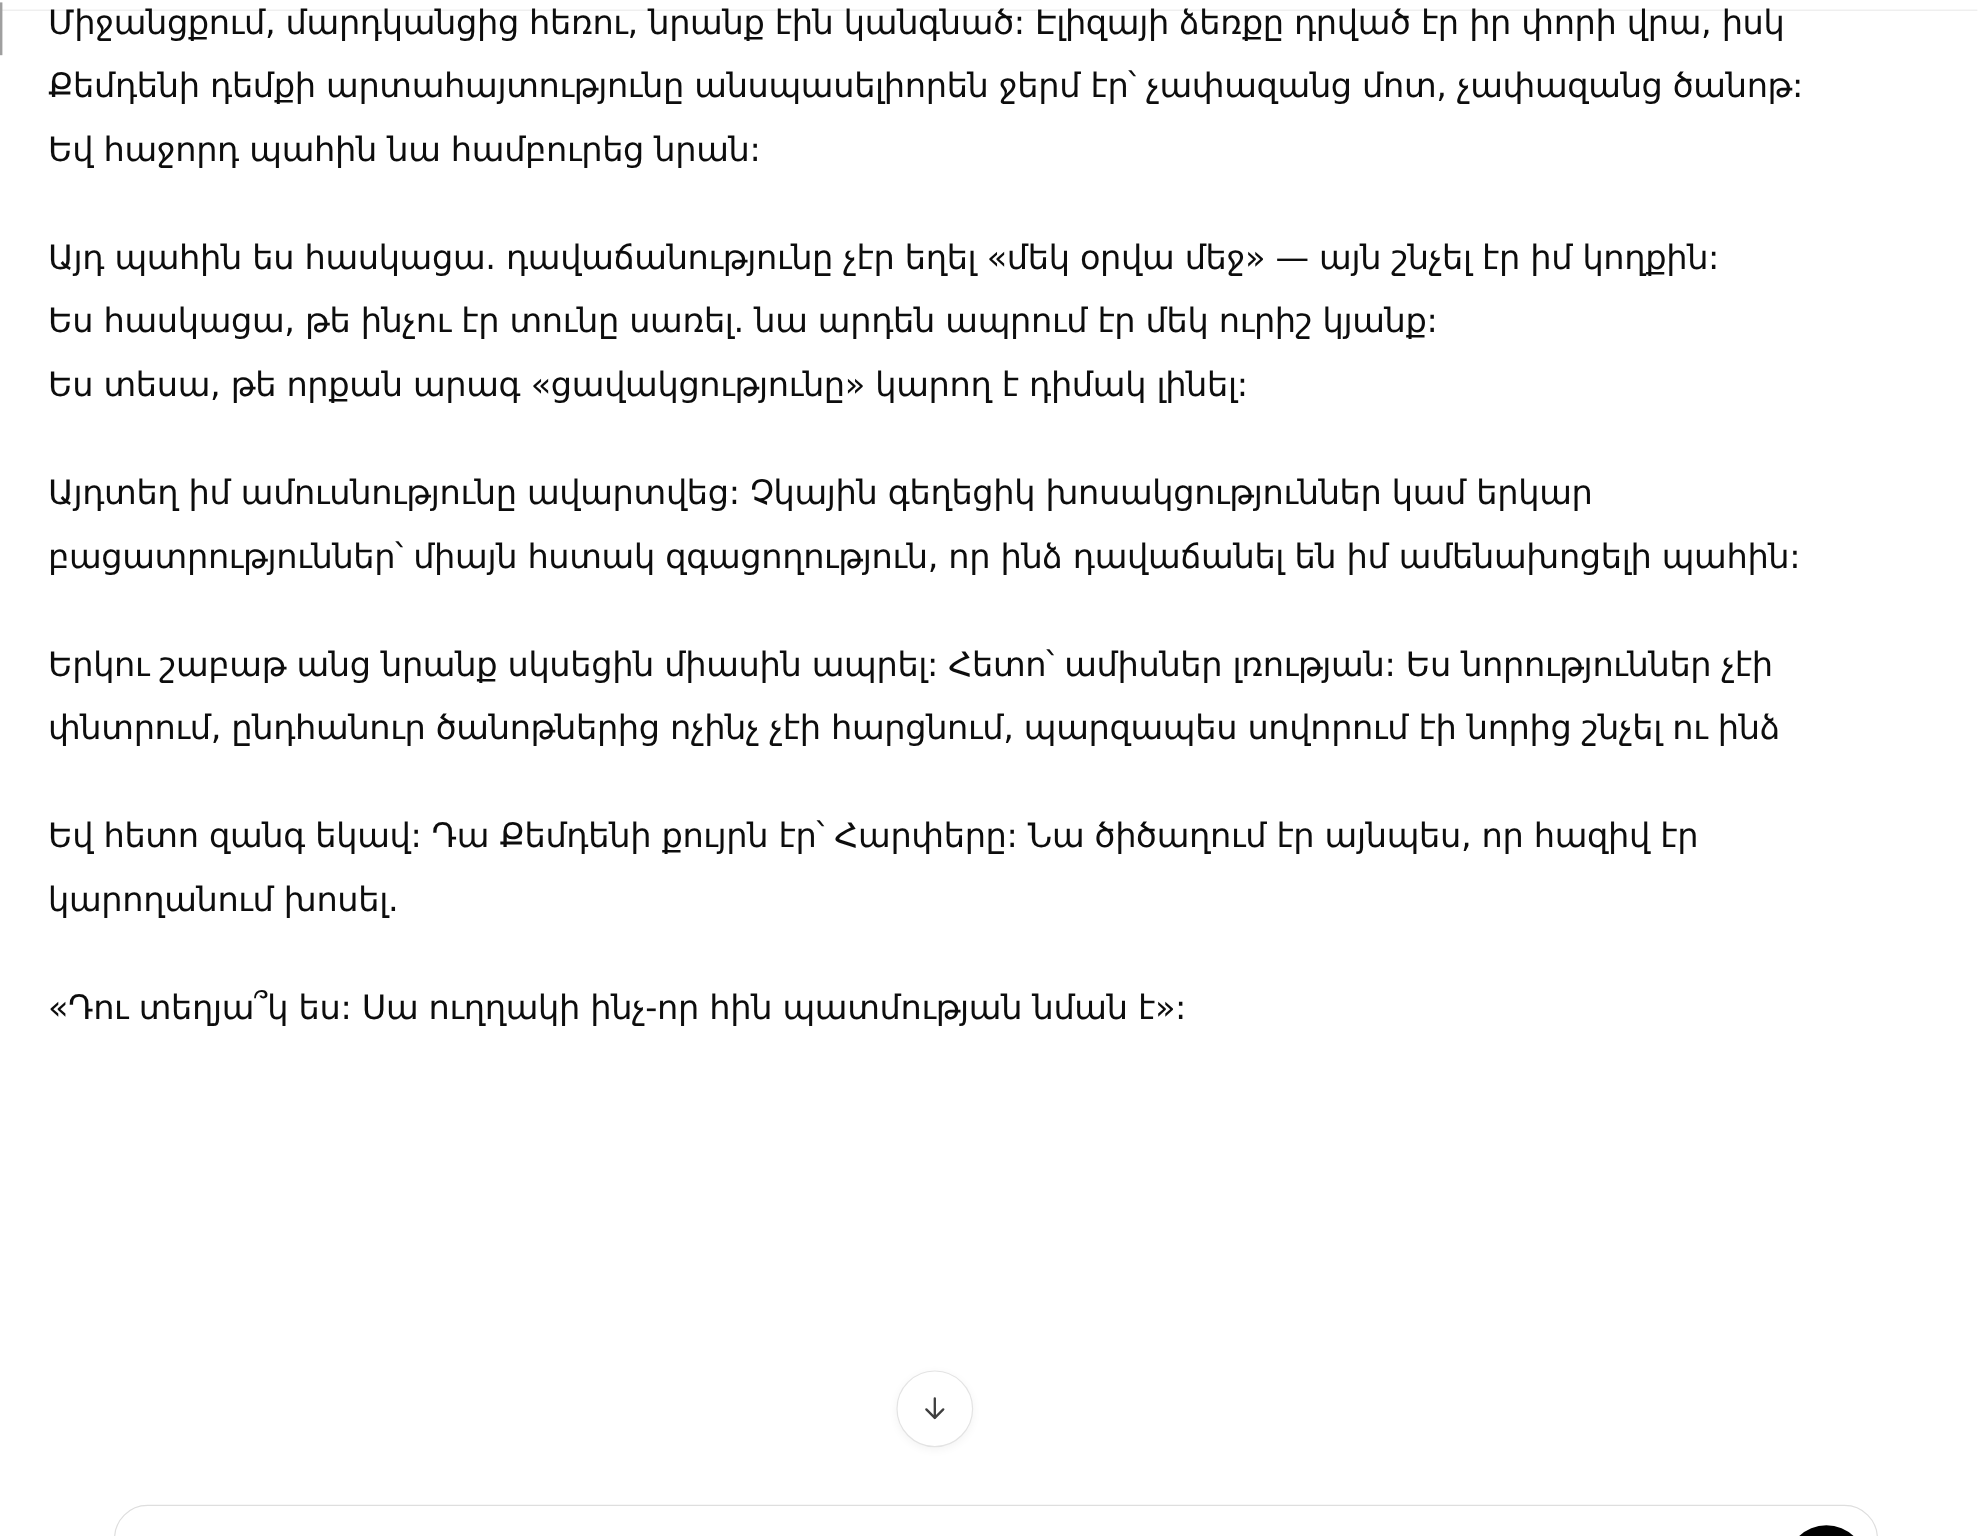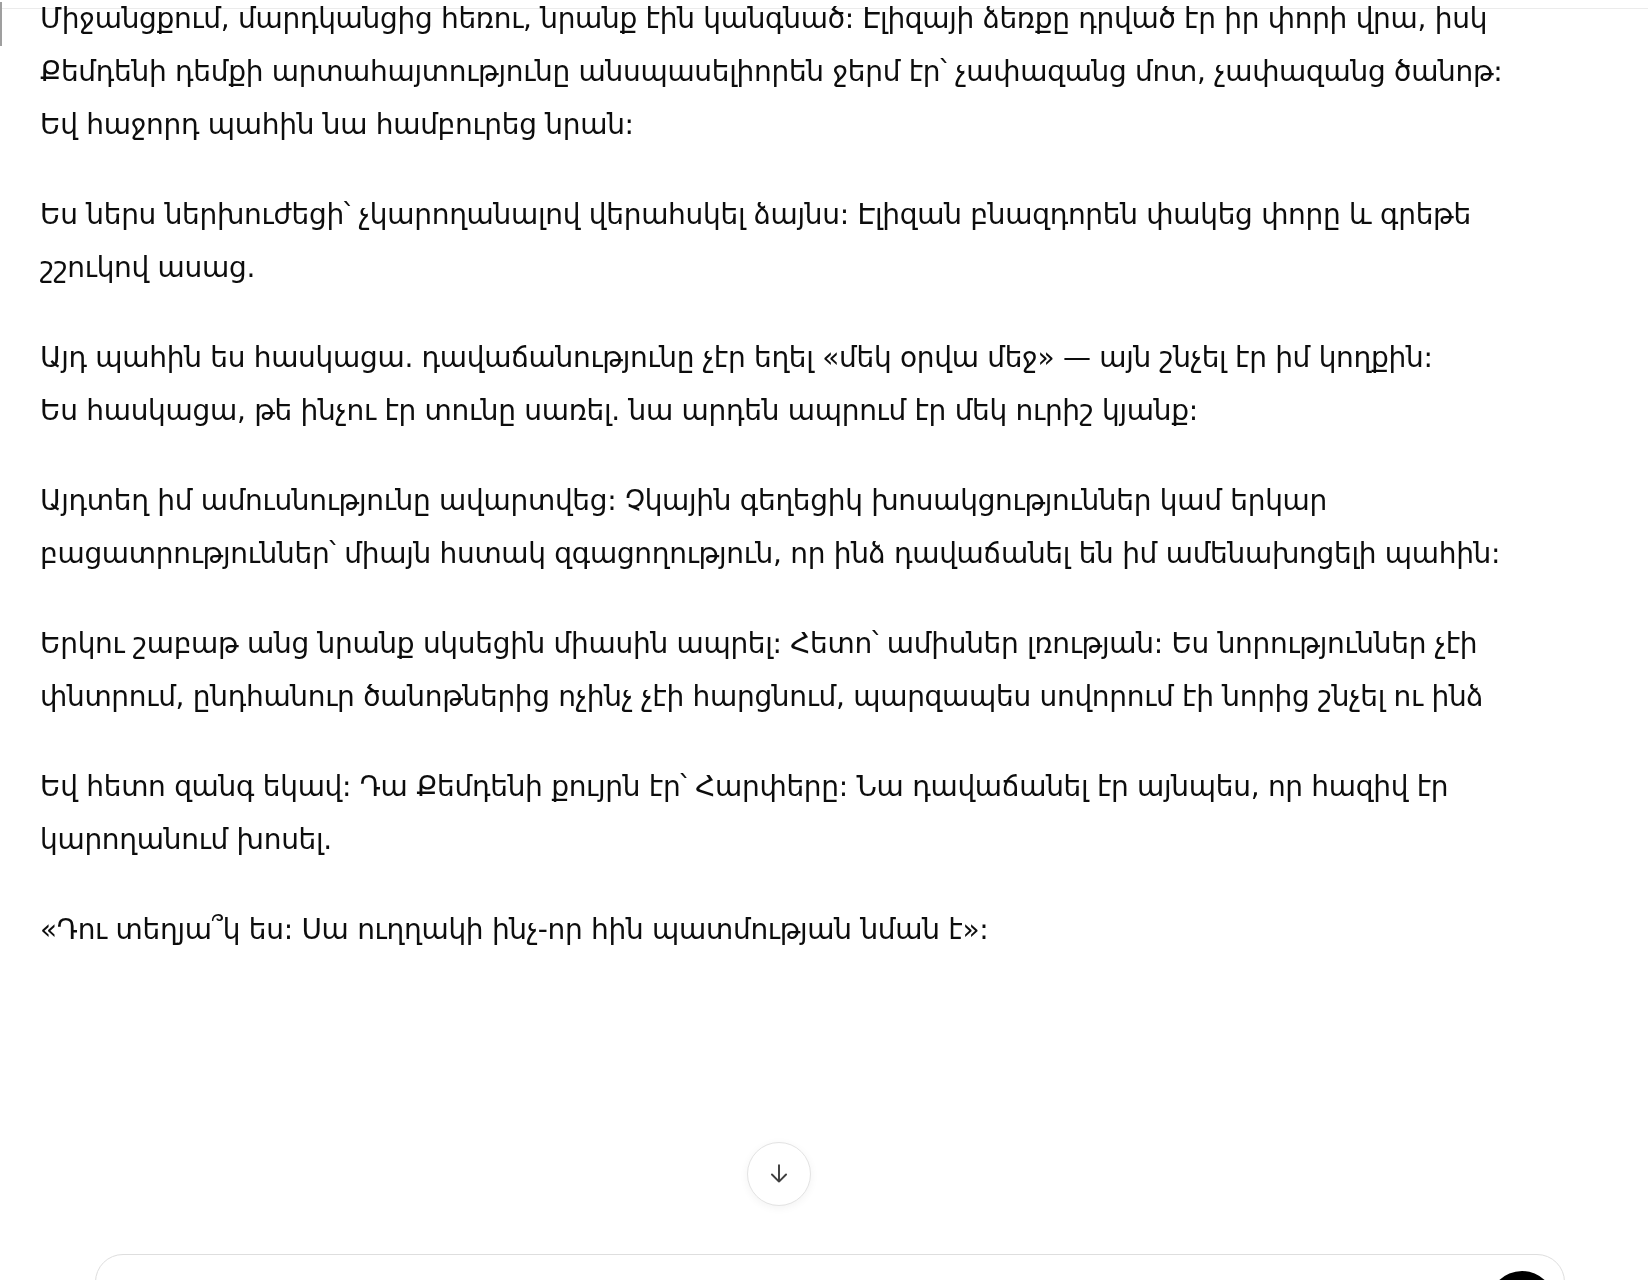--- a/index.html
+++ b/index.html
@@ -88,37 +88,34 @@
 <div class="top-hairline"></div>
 <div class="left-sliver"></div>
 
 <div class="content">
   <div class="para">
     <div class="line">Միջանցքում, մարդկանցից հեռու, նրանք էին կանգնած: Էլիզայի ձեռքը դրված էր իր փորի վրա, իսկ</div>
     <div class="line">Քեմդենի դեմքի արտահայտությունը անսպասելիորեն ջերմ էր՝ չափազանց մոտ, չափազանց ծանոթ:</div>
     <div class="line">Եվ հաջորդ պահին նա համբուրեց նրան:</div>
   </div>
   <div class="para">
-    <div class="line">Ես ներս ներխուժեցի՝ չկարողանալով վերահսկել ձայնս: Էլիզան բնազդորեն փակեց փորը և գրեթե</div>
-    <div class="line">շշուկով ասաց.</div>
-  </div>
-  <div class="para">
     <div class="line">Այդ պահին ես հասկացա. դավաճանությունը չէր եղել «մեկ օրվա մեջ» — այն շնչել էր իմ կողքին:</div>
     <div class="line">Ես հասկացա, թե ինչու էր տունը սառել. նա արդեն ապրում էր մեկ ուրիշ կյանք:</div>
+    <div class="line">Ես տեսա, թե որքան արագ «ցավակցությունը» կարող է դիմակ լինել:</div>
   </div>
   <div class="para">
     <div class="line">Այդտեղ իմ ամուսնությունը ավարտվեց: Չկային գեղեցիկ խոսակցություններ կամ երկար</div>
     <div class="line">բացատրություններ՝ միայն հստակ զգացողություն, որ ինձ դավաճանել են իմ ամենախոցելի պահին:</div>
   </div>
   <div class="para">
     <div class="line">Երկու շաբաթ անց նրանք սկսեցին միասին ապրել: Հետո՝ ամիսներ լռության: Ես նորություններ չէի</div>
     <div class="line">փնտրում, ընդհանուր ծանոթներից ոչինչ չէի հարցնում, պարզապես սովորում էի նորից շնչել ու ինձ</div>
   </div>
   <div class="para">
-    <div class="line">Եվ հետո զանգ եկավ: Դա Քեմդենի քույրն էր՝ Հարփերը: Նա դավաճանել էր այնպես, որ հազիվ էր</div>
+    <div class="line">Եվ հետո զանգ եկավ: Դա Քեմդենի քույրն էր՝ Հարփերը: Նա ծիծաղում էր այնպես, որ հազիվ էր</div>
     <div class="line">կարողանում խոսել.</div>
   </div>
   <div class="para">
     <div class="line">«Դու տեղյա՞կ ես: Սա ուղղակի ինչ-որ հին պատմության նման է»:</div>
   </div>
 </div>
 
 <div class="scroll-btn">
   <span style="display:flex;">
     <svg width="26" height="26" viewBox="0 0 24 24" fill="none">

